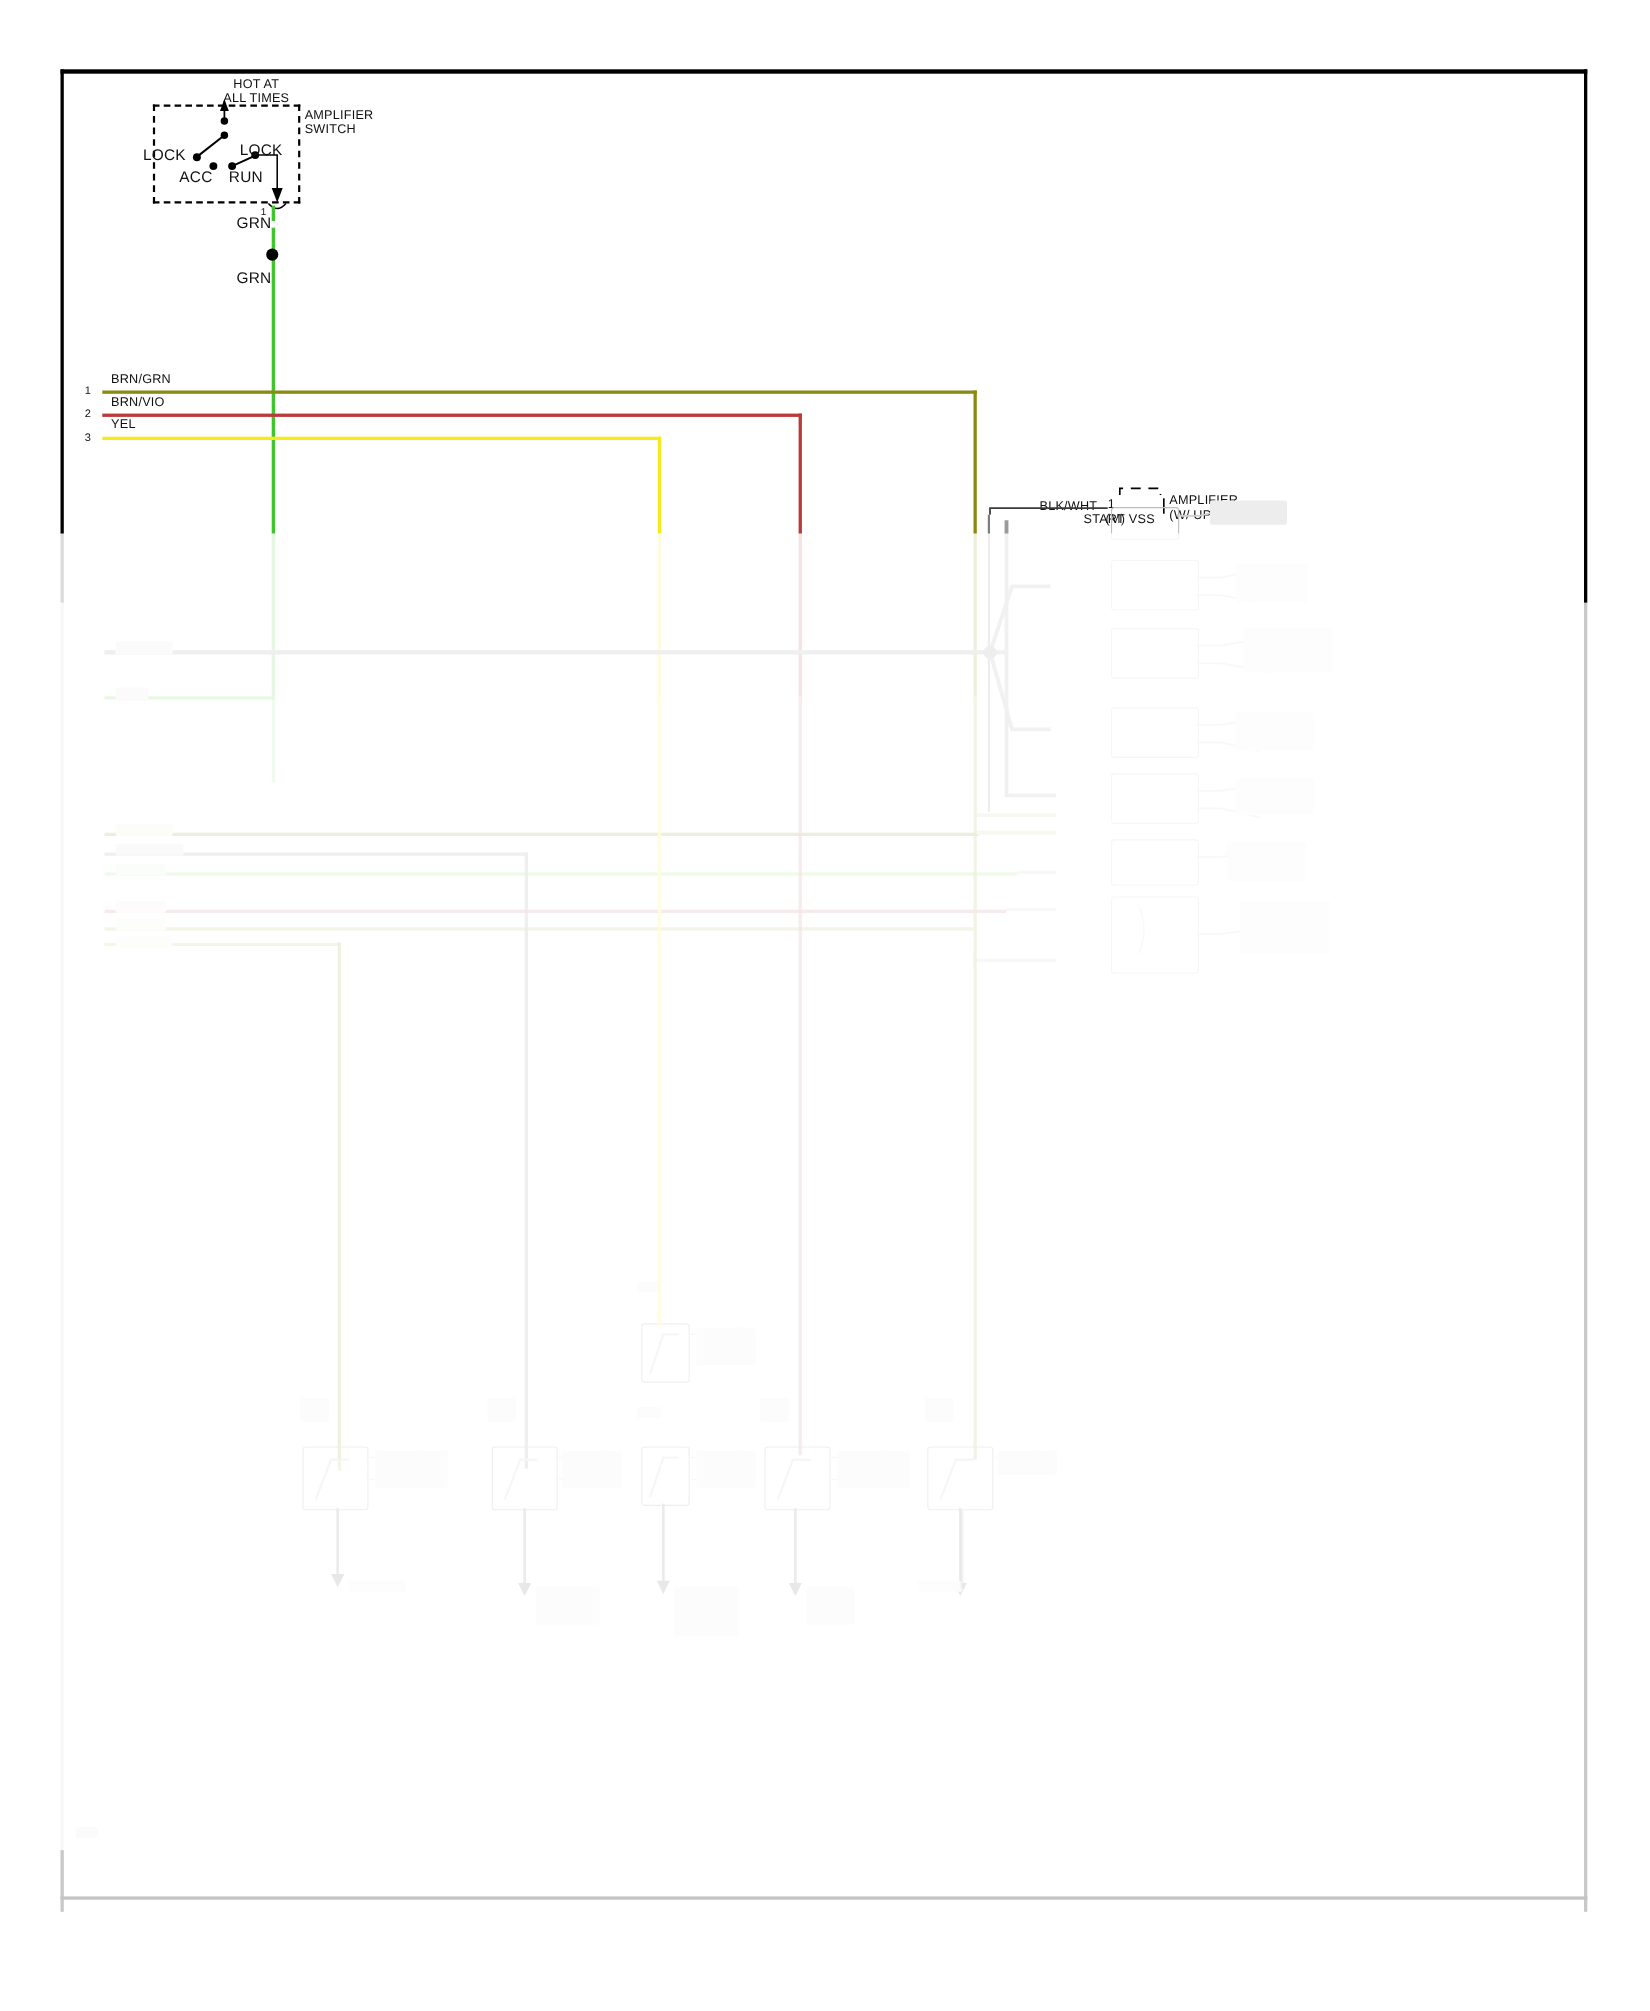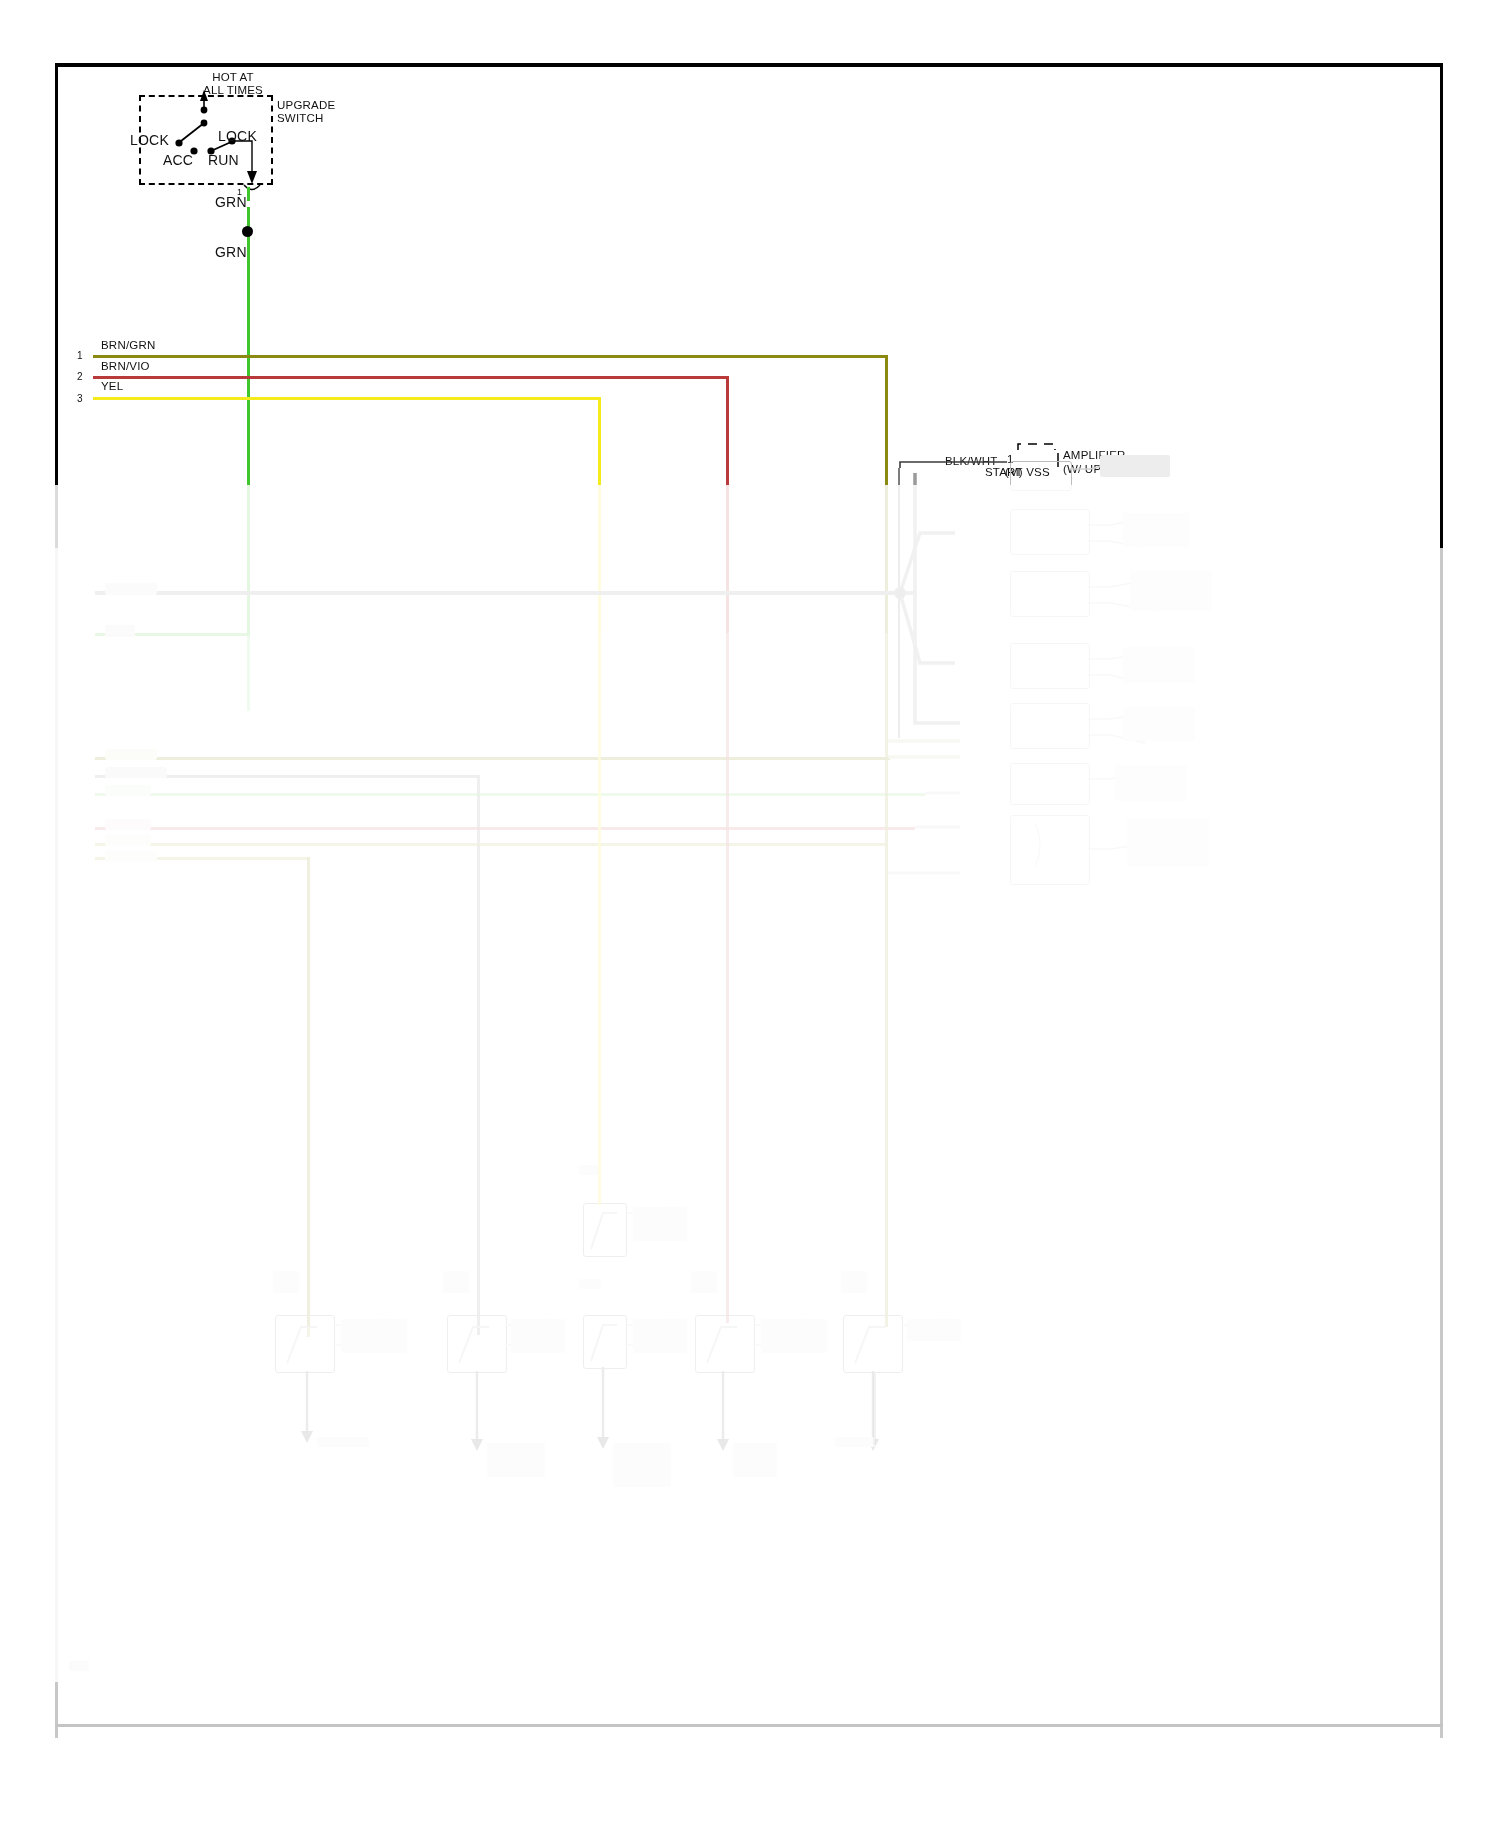--- a/index.html
+++ b/index.html
@@ -52,21 +52,21 @@
     <div class="frame-right"></div>
     <div class="frame-left-f"></div>
     <div class="frame-right-f"></div>
     <div class="frame-bot"></div>
 
     <div class="lbl c" style="left:123px;top:8px;width:110px;">HOT AT
 ALL TIMES</div>
 
     <div class="dashbox" style="left:84px;top:32px;width:130px;height:86px;"></div>
 
-    <div class="lbl" style="left:222px;top:36px;">UPGRADE
+    <div class="lbl" style="left:222px;top:36px;">AMPLIFIER
 SWITCH</div>
 
     <svg class="ov">
 
       <line x1="149" y1="32" x2="149" y2="48" stroke="#000" stroke-width="1.6"></line>
       <polygon points="149,27 145,38 153,38" fill="#000"></polygon>
 
       <circle cx="149" cy="47" r="3.4" fill="#000"></circle>
       <circle cx="149" cy="60" r="3.4" fill="#000"></circle>
       <line x1="149" y1="60" x2="126" y2="78" stroke="#000" stroke-width="1.8"></line>

